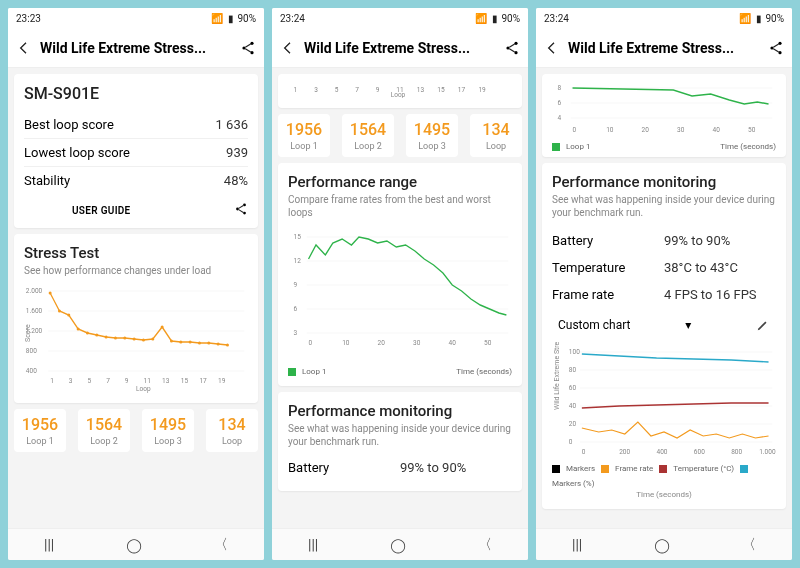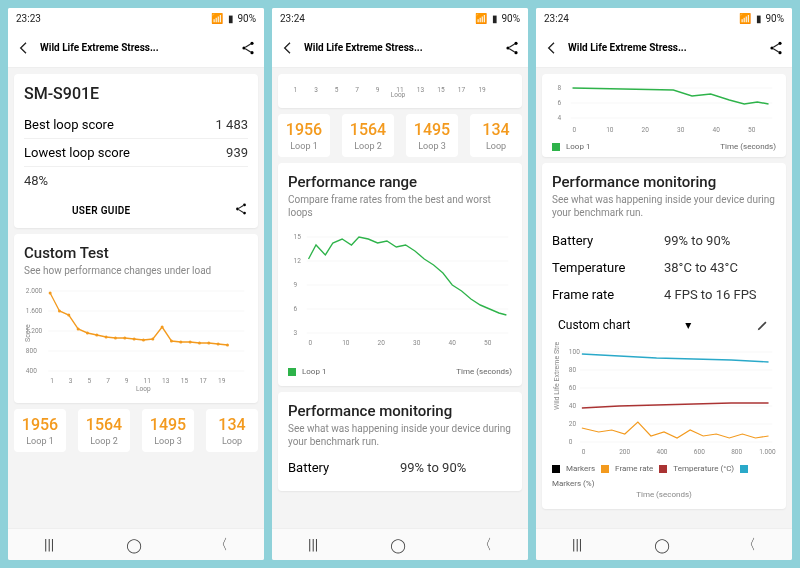--- a/index.html
+++ b/index.html
@@ -1,21 +1,21 @@
 <!DOCTYPE html>
 <html><head>
 <meta charset="utf-8">
 <style>
   * { box-sizing: border-box; margin: 0; padding: 0; }
   body { background: #8fd1d9; font-family: -apple-system, Roboto, Arial, sans-serif; display: flex; gap: 8px; padding: 8px; justify-content: center; }
   .phone { width: 258px; height: 552px; background: #f4f4f4; display: flex; flex-direction: column; position: relative; border-radius: 2px; overflow: hidden; }
   .statusbar { height: 20px; display: flex; align-items:center; justify-content: space-between; padding: 0 8px; font-size: 10px; color:#222; background:#fff; }
   .statusbar .right { display:flex; gap:4px; align-items:center; }
   .appbar { height: 40px; background:#fff; display:flex; align-items:center; padding:0 8px; gap:8px; border-bottom:1px solid #eee; }
-  .appbar .title { font-weight:700; font-size:10px; flex:1; white-space:nowrap; overflow:hidden; text-overflow:ellipsis; }
+  .appbar .title { font-weight:700; font-size:14px; flex:1; white-space:nowrap; overflow:hidden; text-overflow:ellipsis; }
   .content { flex:1; overflow:hidden; padding:6px; display:flex; flex-direction:column; gap:6px; }
   .card { background:#fff; border-radius:4px; padding:10px; box-shadow:0 1px 2px rgba(0,0,0,.06); }
   .device { font-size:16px; font-weight:500; color:#222; }
   .ts { font-size:10px; color:#888; margin-top:2px; }
   .row { display:flex; justify-content:space-between; font-size:13px; padding:6px 0; border-top:1px solid #f0f0f0; }
   .row:first-of-type { border-top:none; }
   .ugrow { display:flex; justify-content:space-between; align-items:center; font-size:10px; font-weight:600; padding-top:8px; letter-spacing:.3px;margin-left:48px; }
   .section-title { font-size:15px; font-weight:500; color:#222; }
   .section-sub { font-size:10px; color:#888; margin-top:2px; line-height:1.3; }
   .loops { display:flex; gap:12px; }
@@ -62,43 +62,44 @@
           <path d="M8 11l8-5M8 13l8 5" stroke="#222" stroke-width="1.8"></path>
         </svg>
       </span>
   </div>
   <div class="content">
     <div class="card">
       <div class="device">SM-S901E</div>
       <div style="margin-top:8px">
         <div class="row">
             <span class="key">Best loop score</span>
-            <span class="val">1 483</span>
+            <span class="val">1 636</span>
           </div>
         <div class="row">
             <span class="key">Lowest loop score</span>
             <span class="val">939</span>
           </div>
         <div class="row">
+            <span class="key">Stability</span>
             <span class="val">48%</span>
           </div>
       </div>
       <div class="ugrow">
         <span>USER GUIDE</span>
         <span><svg width="14" height="14" viewBox="0 0 24 24">
               <circle cx="6" cy="12" r="2.4"></circle>
               <circle cx="18" cy="5" r="2.4"></circle>
               <circle cx="18" cy="19" r="2.4"></circle>
               <path d="M8 11l8-5M8 13l8 5" stroke="#222" stroke-width="1.8"></path>
             </svg></span>
       </div>
     </div>
 
     <div class="card">
-      <div class="section-title">Custom Test</div>
+      <div class="section-title">Stress Test</div>
       <div class="section-sub">See how performance changes under load</div>
       <div class="chart">
         <svg width="100%" height="100%" viewBox="0 0 240 110" preserveAspectRatio="none">
           <g class="axis-y">
               <text x="2" y="10">2.000</text>
               <text x="2" y="30">1.600</text>
               <text x="2" y="50">1.200</text>
               <text x="2" y="70">800</text>
               <text x="2" y="90">400</text>
             </g>

